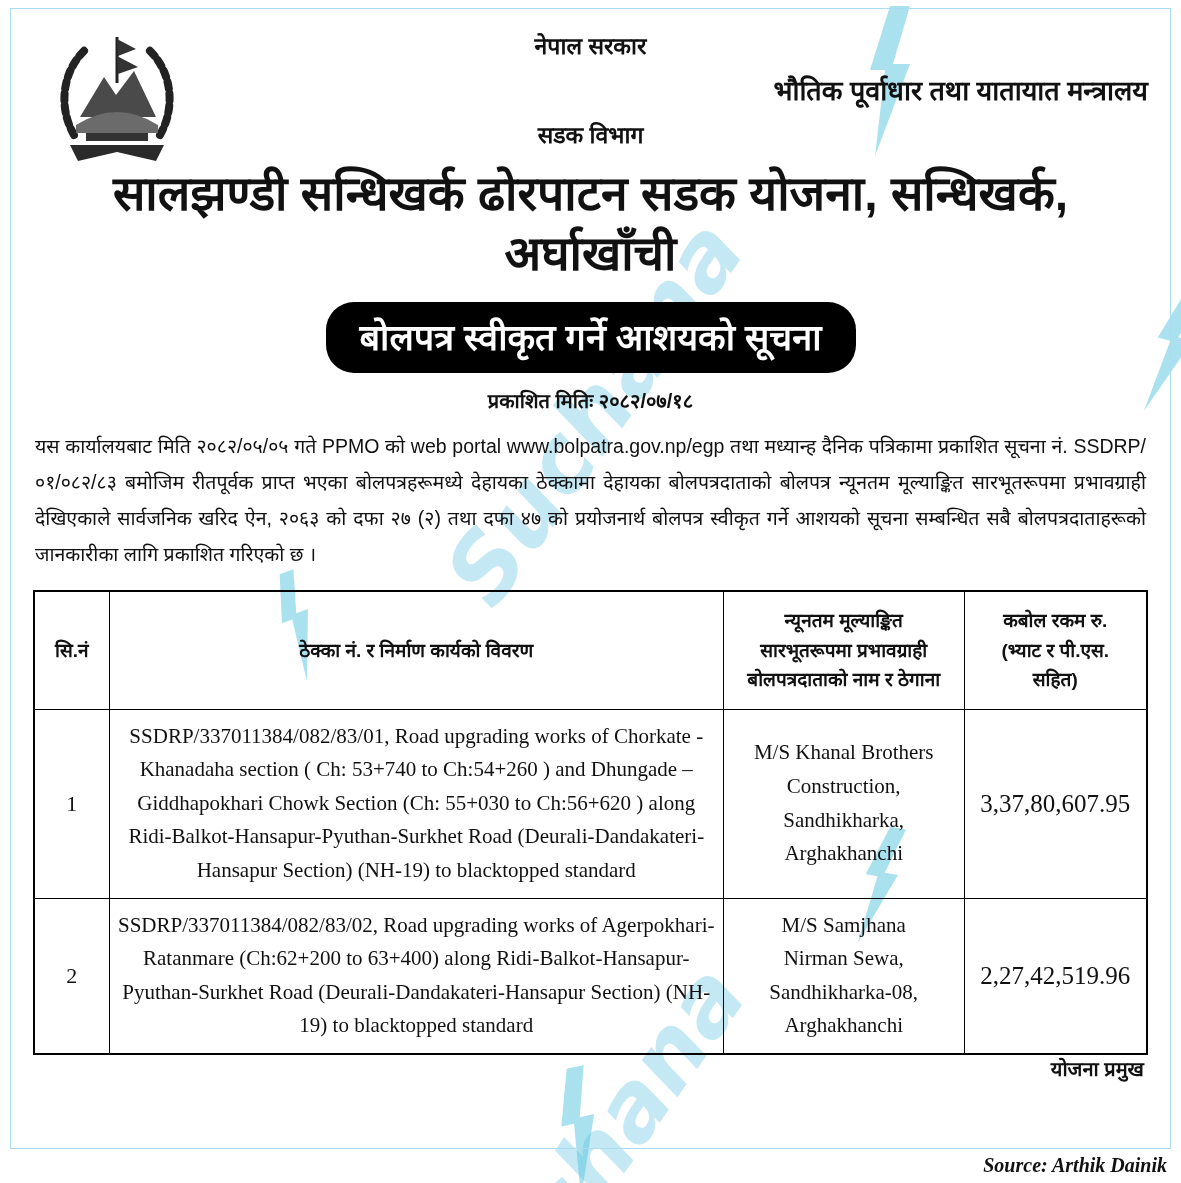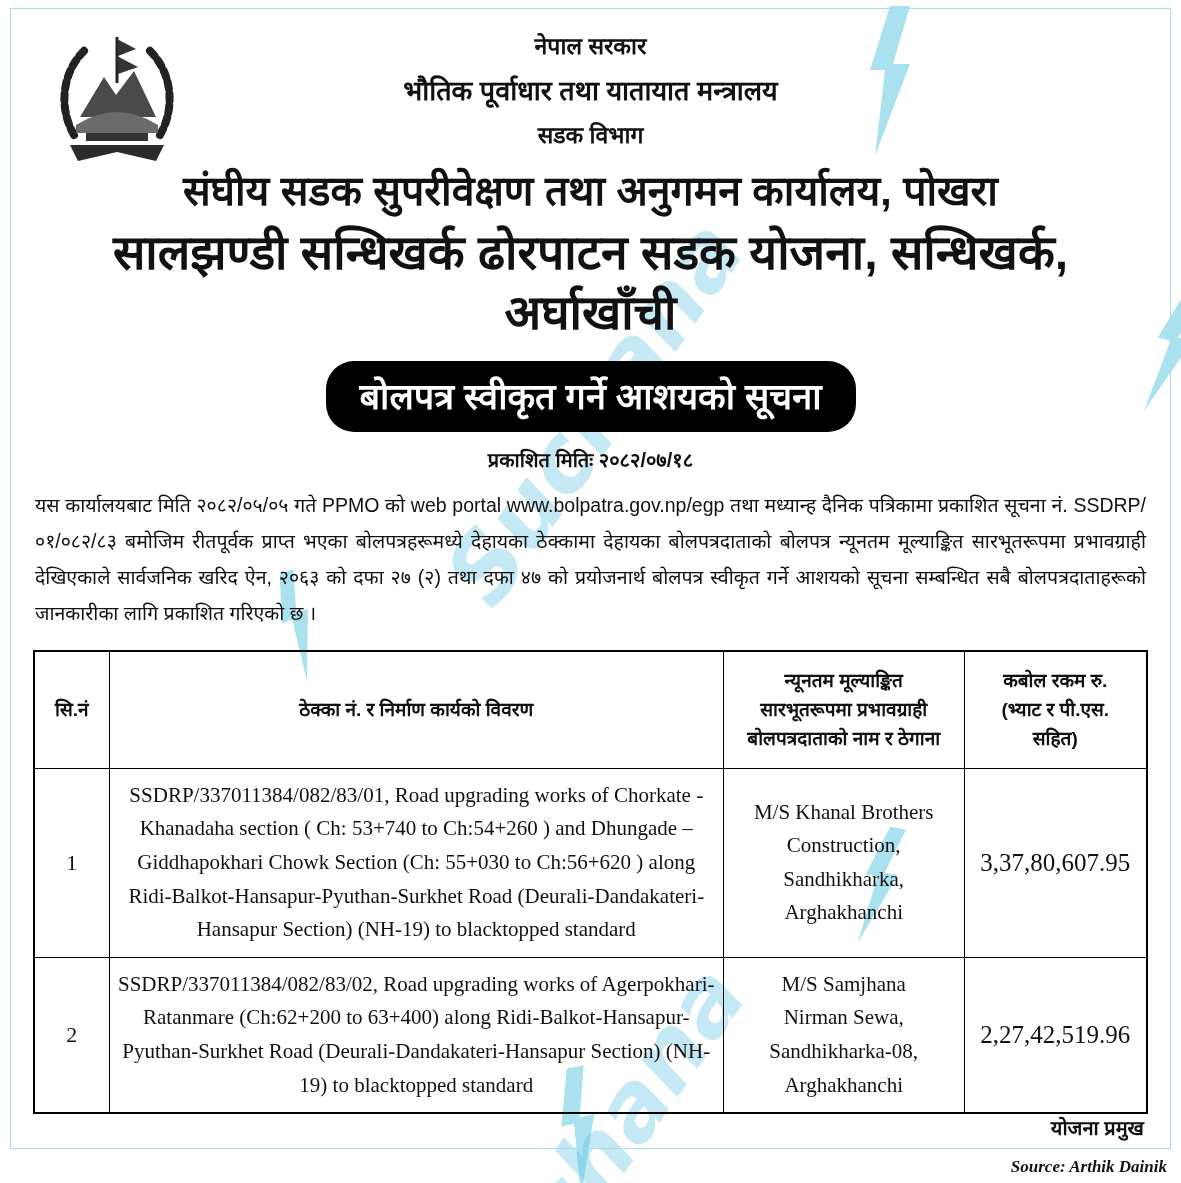--- a/index.html
+++ b/index.html
@@ -33,21 +33,21 @@
     position:absolute; left:10px; right:10px; top:8px; bottom:34px;
     border:1px solid #a9dcee;
     padding:14px 22px 10px 22px;
     z-index:2;
   }
 
   
   .emblem { position:absolute; left:40px; top:20px; width:132px; height:138px; }
   .gov-lines { text-align:center; margin-top:6px; }
   .gov-line1 { font-size:23px; font-weight:bold; margin-bottom:10px; }
-  .gov-line2 { font-size:27px; font-weight:bold; margin-bottom:10px; }
+  .gov-line2 { font-size:27px; font-weight:bold; margin-bottom:10px;text-align:right; }
   .gov-line3 { font-size:23px; font-weight:bold; margin-bottom:14px; }
 
   .office-line1 { text-align:center; font-size:41px; font-weight:bold; margin:16px 0 6px 0; line-height:1.25; }
   .office-line2 { text-align:center; font-size:48px; font-weight:bold; margin:4px 0 18px 0; line-height:1.25; }
 
   .banner {
     background:#000; color:#fff;
     font-size:36px; font-weight:bold;
     width:-moz-fit-content; width:fit-content;
     margin:0 auto 14px auto;
@@ -95,21 +95,21 @@
   td.cell-amount {
     font-family:"Liberation Serif","DejaVu Serif",serif;
     font-size:25px;
   }
 
   .signature { text-align:right; font-size:20px; font-weight:bold; padding-right:4px; }
 
   .source-note {
     position:absolute; right:14px; bottom:6px; z-index:2;
     font-family:"Liberation Serif","DejaVu Serif",serif;
-    font-style:italic; font-weight:bold; font-size:17px;
+    font-style:italic; font-weight:bold; font-size:20px;
   }
 </style>
 </head>
 <body>
 
 <div class="wm-layer">
   <div class="wm-text" style="left:468px; top:540px;">Suchana</div>
   <div class="wm-text" style="left:470px; top:1285px;">Suchana</div>
 
   <svg class="wm-arrow" style="left:855px; top:6px;" width="60" height="150" viewBox="0 0 60 150">
@@ -143,21 +143,20 @@
       <path d="M18,116 L112,116 L104,132 L65,123 L26,132 Z" fill="#2a2a2a"></path>
     </svg>
   </div>
 
   <div class="gov-lines">
     <div class="gov-line1">नेपाल सरकार</div>
     <div class="gov-line2">भौतिक पूर्वाधार तथा यातायात मन्त्रालय</div>
     <div class="gov-line3">सडक विभाग</div>
   </div>
 
-  <div class="office-line1">संघीय सडक सुपरीवेक्षण तथा अनुगमन कार्यालय, पोखरा</div>
   <div class="office-line2">सालझण्डी सन्धिखर्क ढोरपाटन सडक योजना, सन्धिखर्क, अर्घाखाँची</div>
 
   <div class="banner">बोलपत्र स्वीकृत गर्ने आशयको सूचना</div>
 
   <div class="pubdate">प्रकाशित मितिः २०८२/०७/१८</div>
 
   <p class="body-text">यस कार्यालयबाट मिति २०८२/०५/०५ गते PPMO को web portal www.bolpatra.gov.np/egp तथा मध्यान्ह दैनिक पत्रिकामा प्रकाशित सूचना नं. SSDRP/०१/०८२/८३ बमोजिम रीतपूर्वक प्राप्त भएका बोलपत्रहरूमध्ये देहायका ठेक्कामा देहायका बोलपत्रदाताको बोलपत्र न्यूनतम मूल्याङ्कित सारभूतरूपमा प्रभावग्राही देखिएकाले सार्वजनिक खरिद ऐन, २०६३ को दफा २७ (२) तथा दफा ४७ को प्रयोजनार्थ बोलपत्र स्वीकृत गर्ने आशयको सूचना सम्बन्धित सबै बोलपत्रदाताहरूको जानकारीका लागि प्रकाशित गरिएको छ ।</p>
 
   <table class="tender">
     <colgroup>

